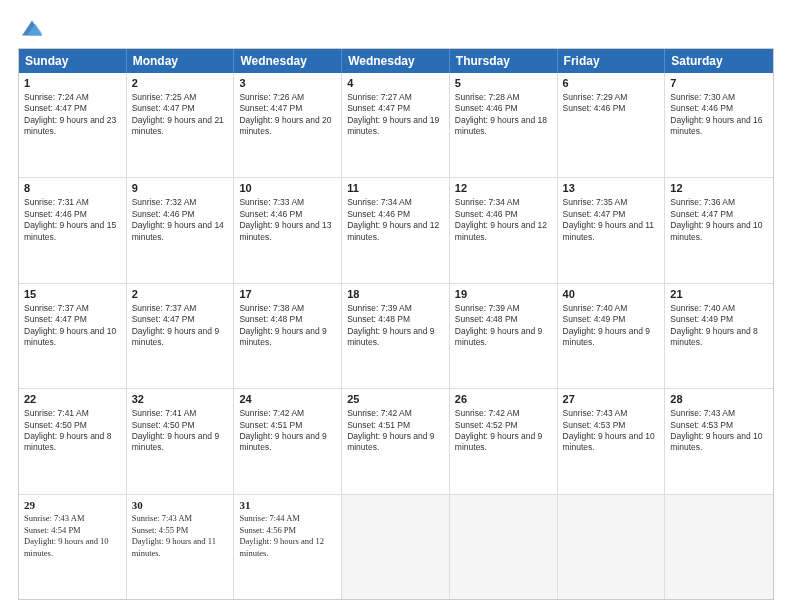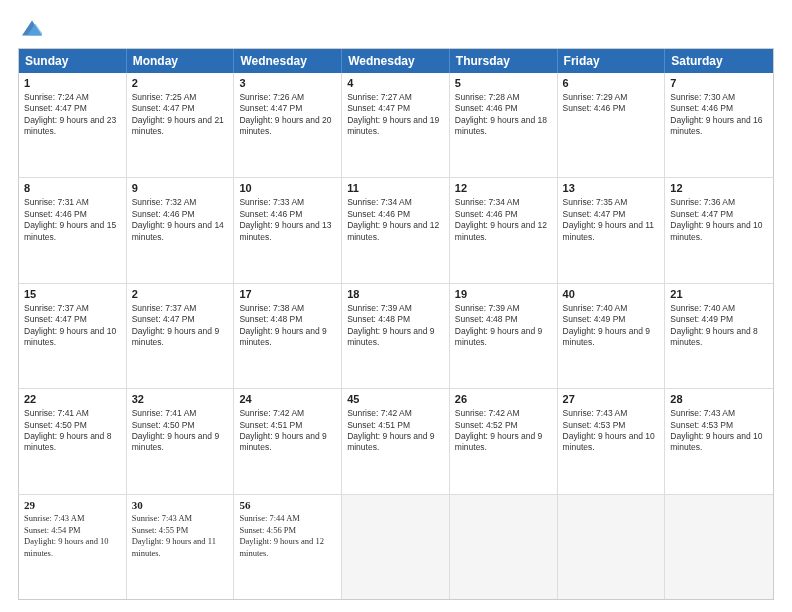--- a/index.html
+++ b/index.html
@@ -287,21 +287,21 @@
         <span>Sunset: 4:50 PM</span><br>
         <span>Daylight: 9 hours and 9 minutes.</span>
       </div>
           <div class="cal-cell">
         <span class="day-num">24</span>
         <span>Sunrise: 7:42 AM</span><br>
         <span>Sunset: 4:51 PM</span><br>
         <span>Daylight: 9 hours and 9 minutes.</span>
       </div>
           <div class="cal-cell">
-        <span class="day-num">45</span>
+        <span class="day-num">25</span>
         <span>Sunrise: 7:42 AM</span><br>
         <span>Sunset: 4:51 PM</span><br>
         <span>Daylight: 9 hours and 9 minutes.</span>
       </div>
           <div class="cal-cell">
         <span class="day-num">26</span>
         <span>Sunrise: 7:42 AM</span><br>
         <span>Sunset: 4:52 PM</span><br>
         <span>Daylight: 9 hours and 9 minutes.</span>
       </div>
@@ -325,21 +325,21 @@
         <span>Sunset: 4:54 PM</span><br>
         <span>Daylight: 9 hours and 10 minutes.</span>
       </div>
           <div class="cal-cell">
         <span class="day-num">30</span>
         <span>Sunrise: 7:43 AM</span><br>
         <span>Sunset: 4:55 PM</span><br>
         <span>Daylight: 9 hours and 11 minutes.</span>
       </div>
           <div class="cal-cell">
-        <span class="day-num">56</span>
+        <span class="day-num">31</span>
         <span>Sunrise: 7:44 AM</span><br>
         <span>Sunset: 4:56 PM</span><br>
         <span>Daylight: 9 hours and 12 minutes.</span>
       </div>
           <div class="cal-cell empty"></div>
           <div class="cal-cell empty"></div>
           <div class="cal-cell empty"></div>
           <div class="cal-cell empty"></div>
         </div>
       </div>

